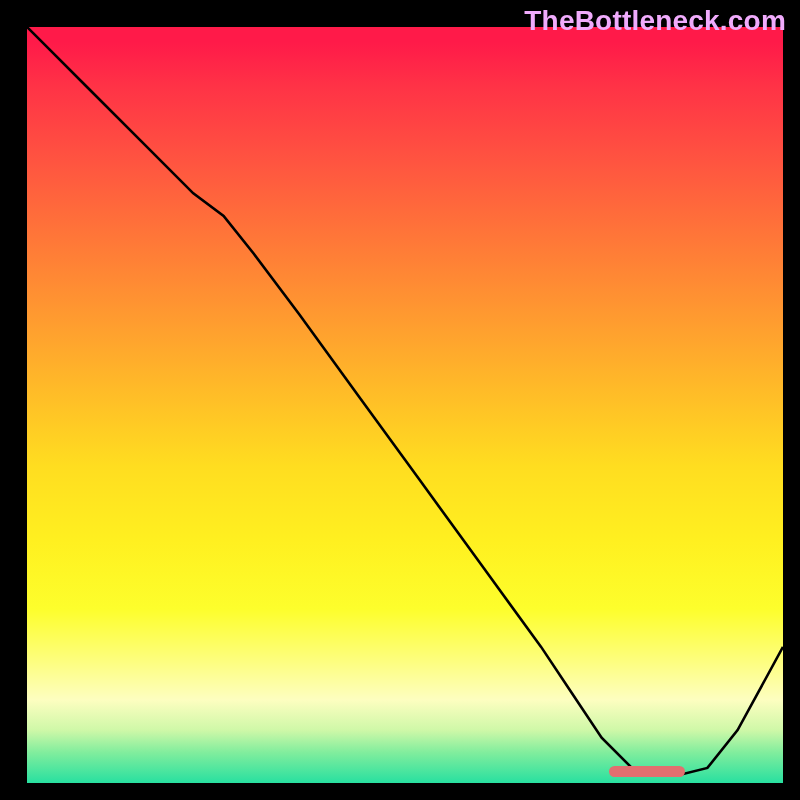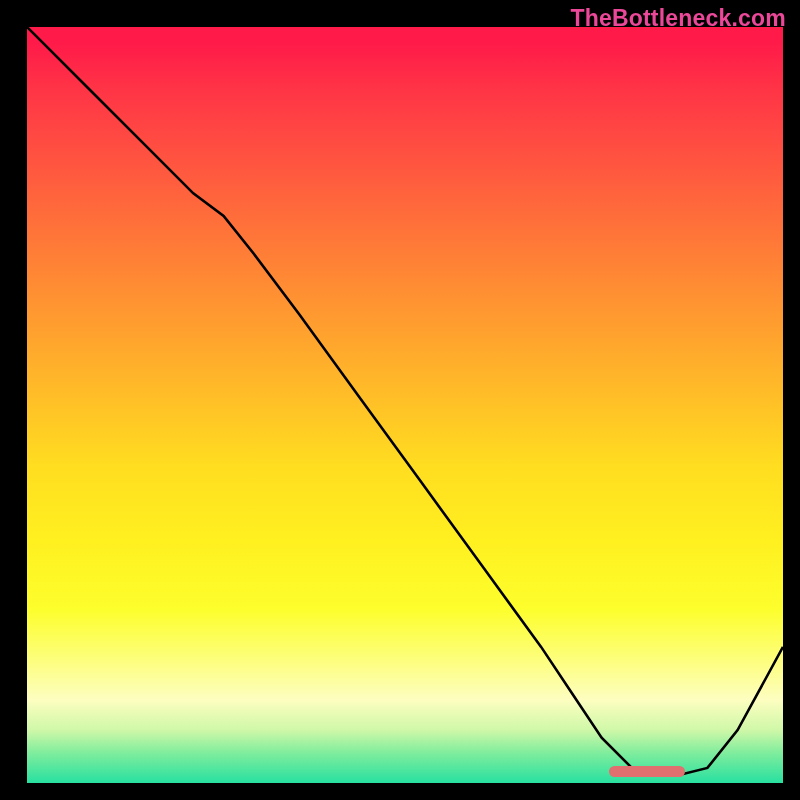--- a/index.html
+++ b/index.html
@@ -45,23 +45,23 @@
     position: absolute;
     height: 11px;
     border-radius: 6px;
     background: #e26f6f;
   }
   .watermark {
     position: absolute;
     top: 5px;
     right: 14px;
     font-family: Arial, Helvetica, sans-serif;
-    font-size: 23px;
+    font-size: 28px;
     font-weight: bold;
-    color: #ec4899;
+    color: #f0abfc;
     letter-spacing: 0.2px;
     margin-left: 25px;
   }
 </style>
 </head>
 <body>
 
 <div class="chart-container">
   <div class="plot-area">
     <svg class="curve" viewBox="0 0 756 756" preserveAspectRatio="none">

